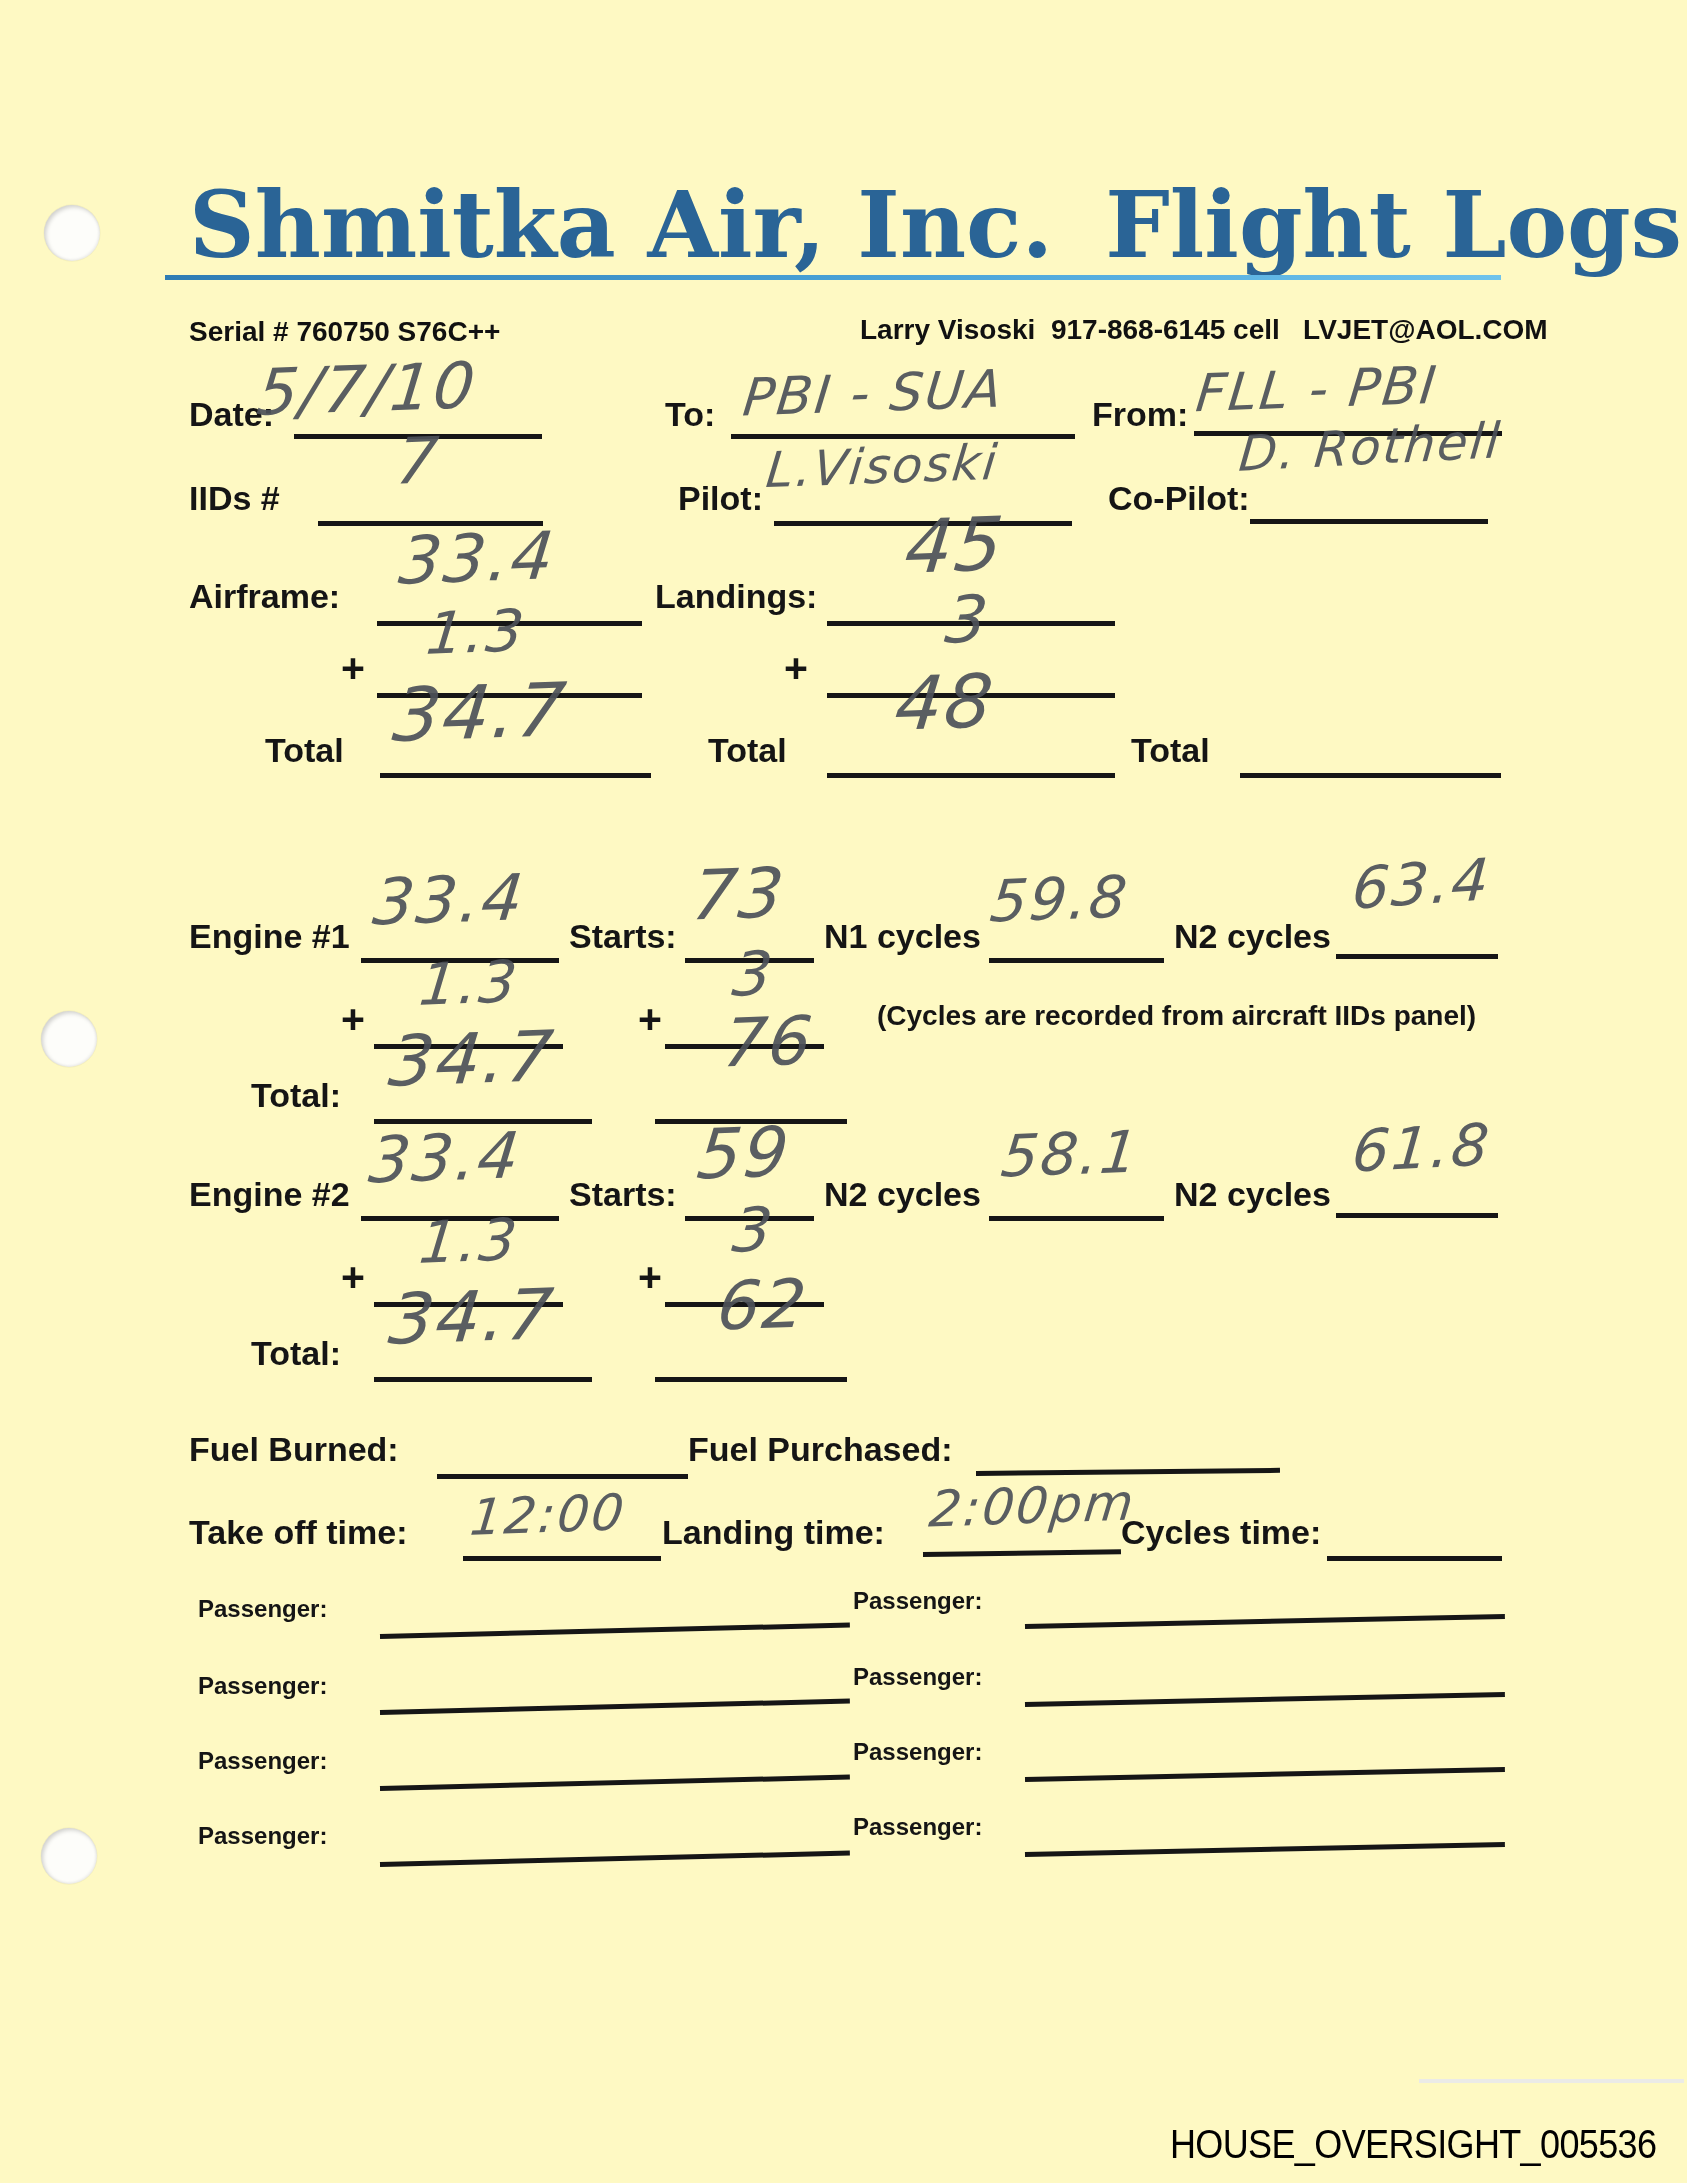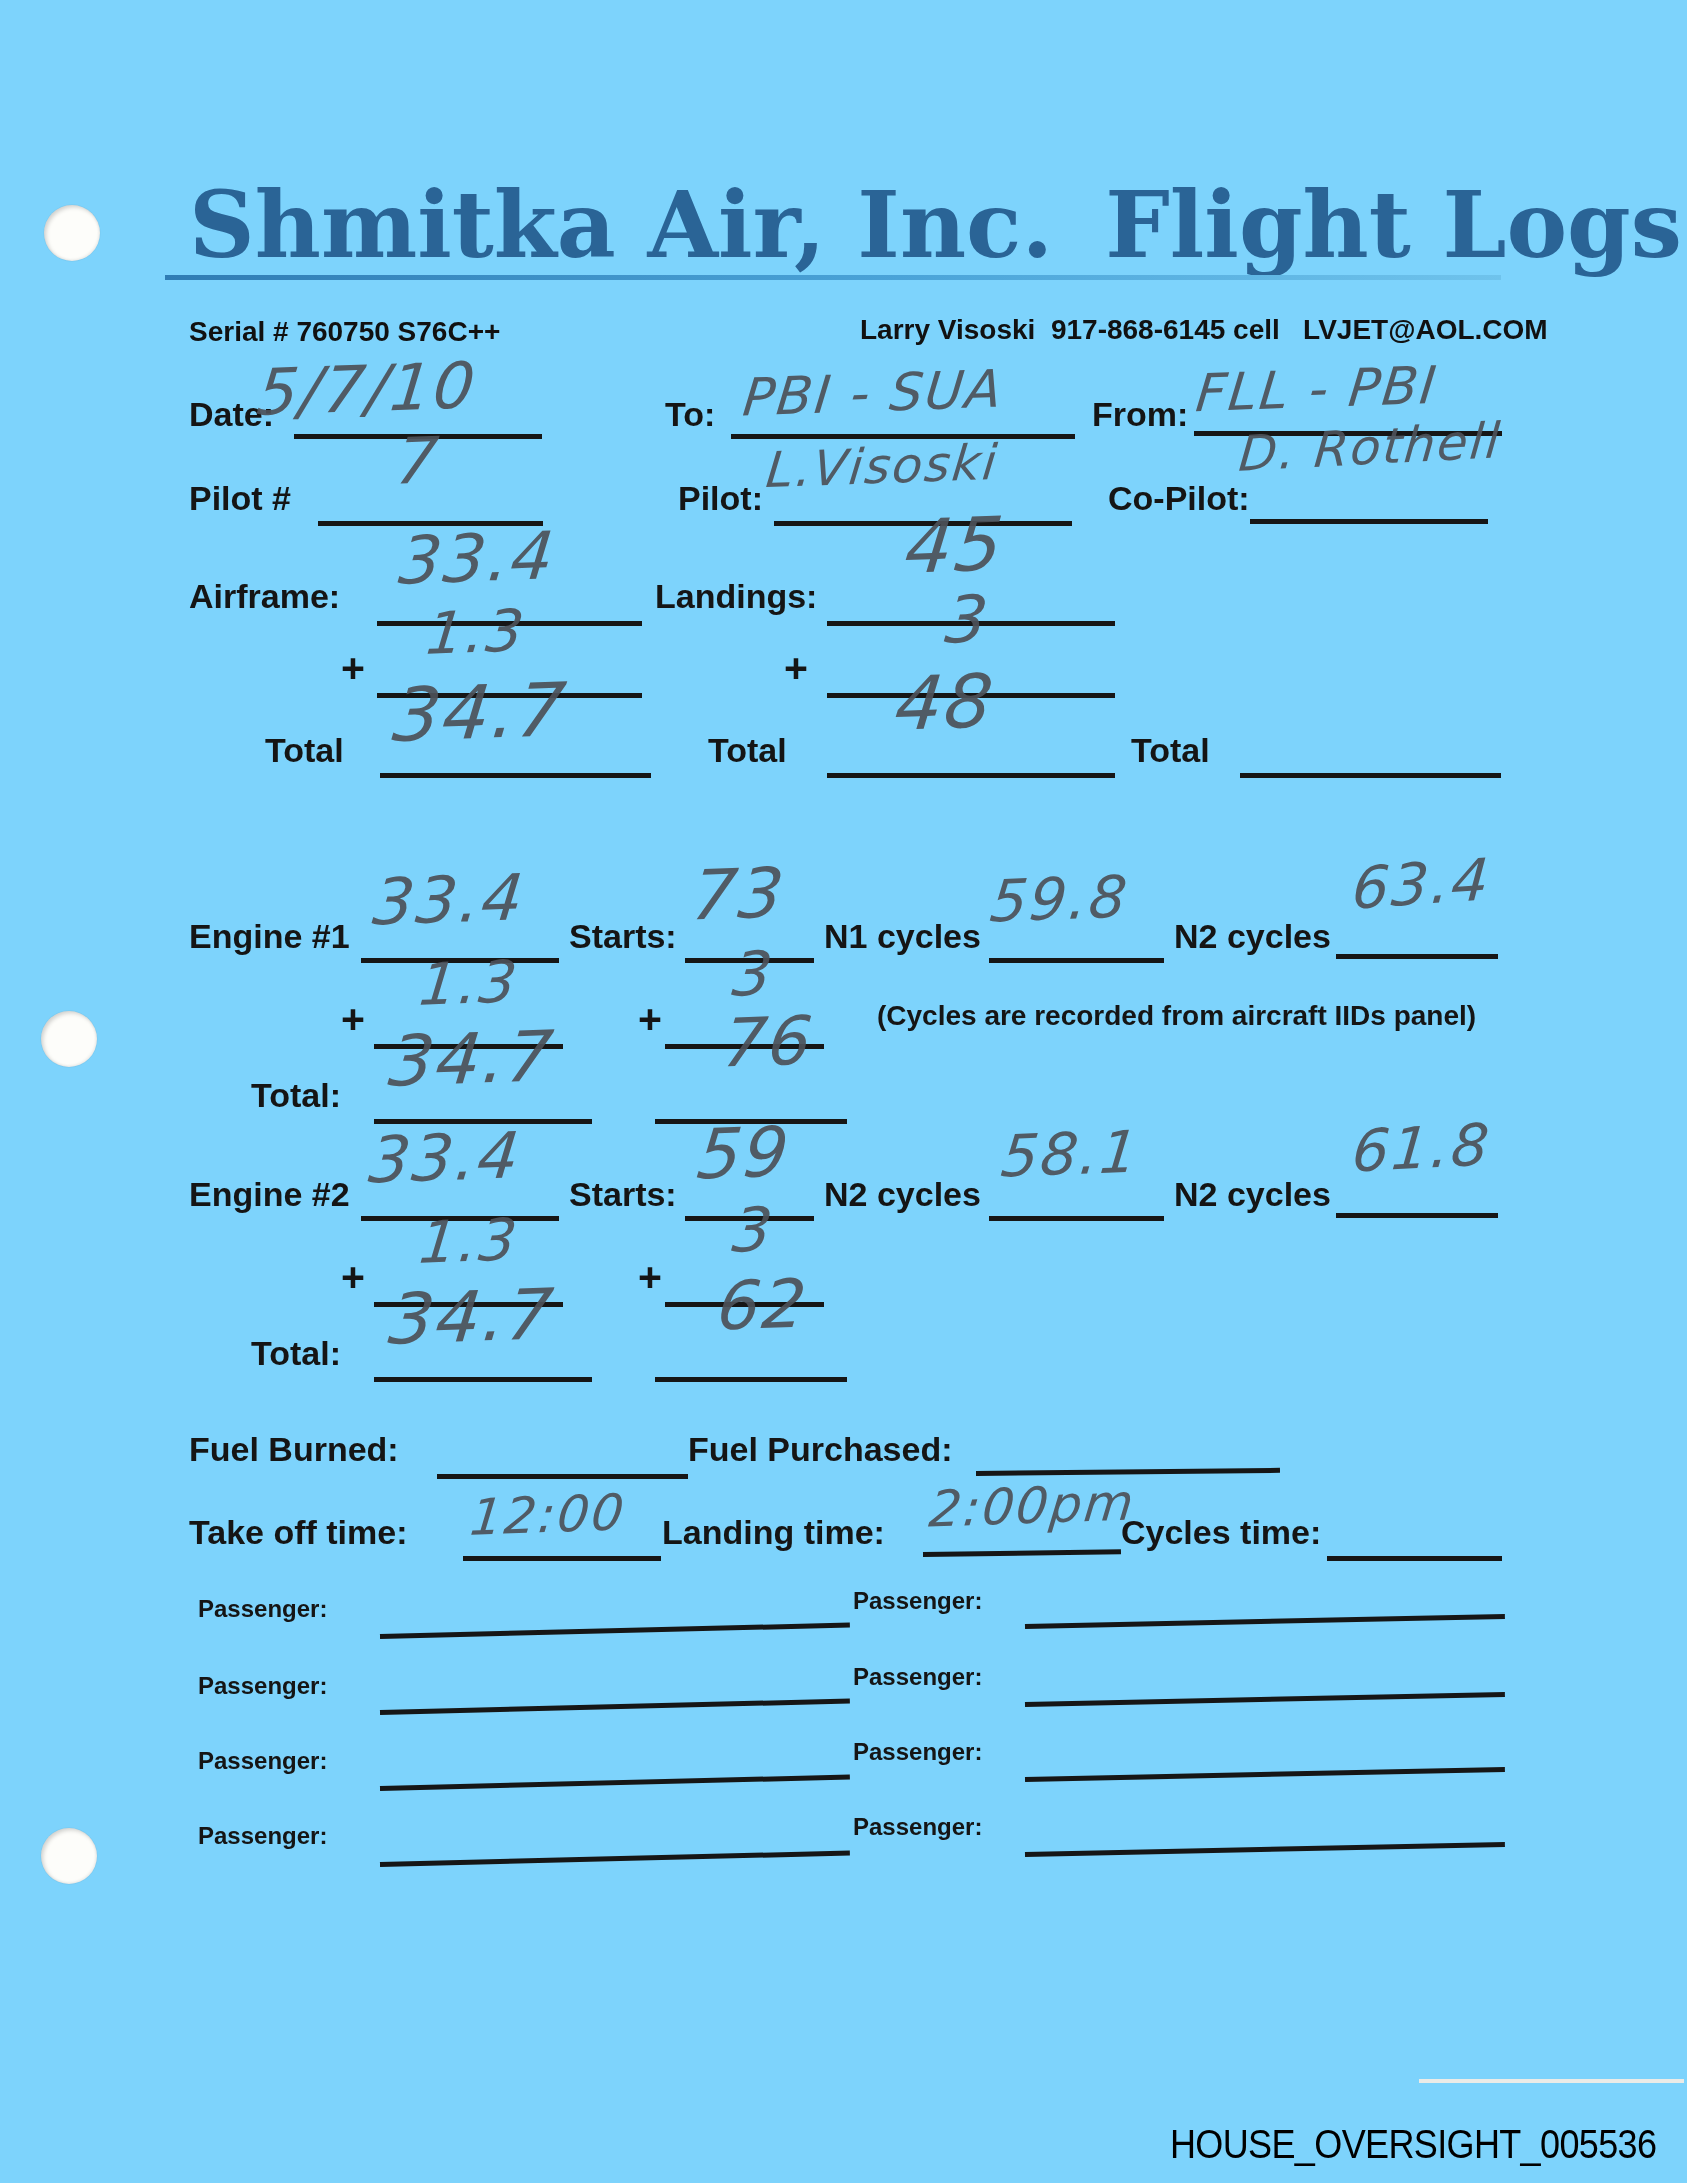--- a/index.html
+++ b/index.html
@@ -1,20 +1,20 @@
 <!DOCTYPE html>
 <html style="font-size:10.6px"><head>
 <meta charset="utf-8">
 <style>
   html,body{margin:0;padding:0;background:#ffffff;}
   .page{
     position:relative;
     width:1687px;
     height:2183px;
-    background:#7dd3fc;
+    background:#fef9c3;
     overflow:hidden;
     font-family:"Liberation Sans", sans-serif;
     color:#151515;
   }
   
   .hole{
     position:absolute;
     width:56px;height:56px;
     border-radius:50%;
     background:#fdfdfa;
@@ -126,21 +126,21 @@
   <div class="line" style="left:294px;top:434px;width:248px;"></div>
 
   <div class="lbl" style="left:665px;top:396px;">To:</div>
   <div class="hw" style="left:744px;top:367px;font-size:52px;">PBI - SUA</div>
   <div class="line" style="left:731px;top:434px;width:344px;"></div>
 
   <div class="lbl" style="left:1092px;top:396px;">From:</div>
   <div class="hw" style="left:1197px;top:363px;font-size:52px;">FLL - PBI</div>
   <div class="line" style="left:1194px;top:431px;width:308px;"></div>
 
-  <div class="lbl" style="left:189px;top:480px;">Pilot #</div>
+  <div class="lbl" style="left:189px;top:480px;">IIDs #</div>
   <div class="hw" style="left:397px;top:429px;font-size:64px;">7</div>
   <div class="line" style="left:318px;top:521px;width:225px;"></div>
 
   <div class="lbl" style="left:678px;top:480px;">Pilot:</div>
   <div class="hw" style="left:767px;top:442px;font-size:49px;">L.Visoski</div>
   <div class="line" style="left:774px;top:521px;width:298px;"></div>
 
   <div class="lbl" style="left:1092px;top:480px;margin-left:16px;">Co-Pilot:</div>
   <div class="hw" style="left:1240px;top:423px;font-size:49px;transform:skewX(-8deg) rotate(-3deg);">D. Rothell</div>
   <div class="line" style="left:1250px;top:519px;width:238px;"></div>

